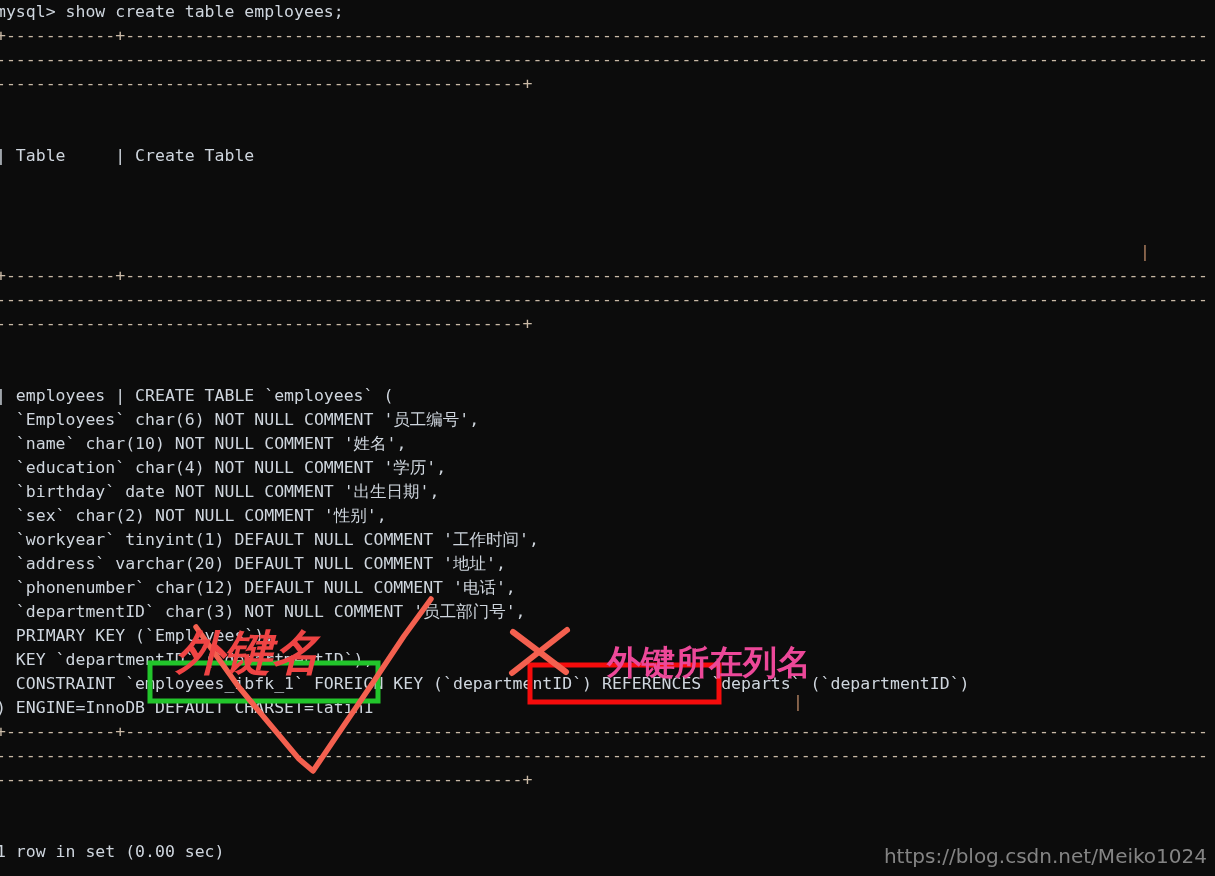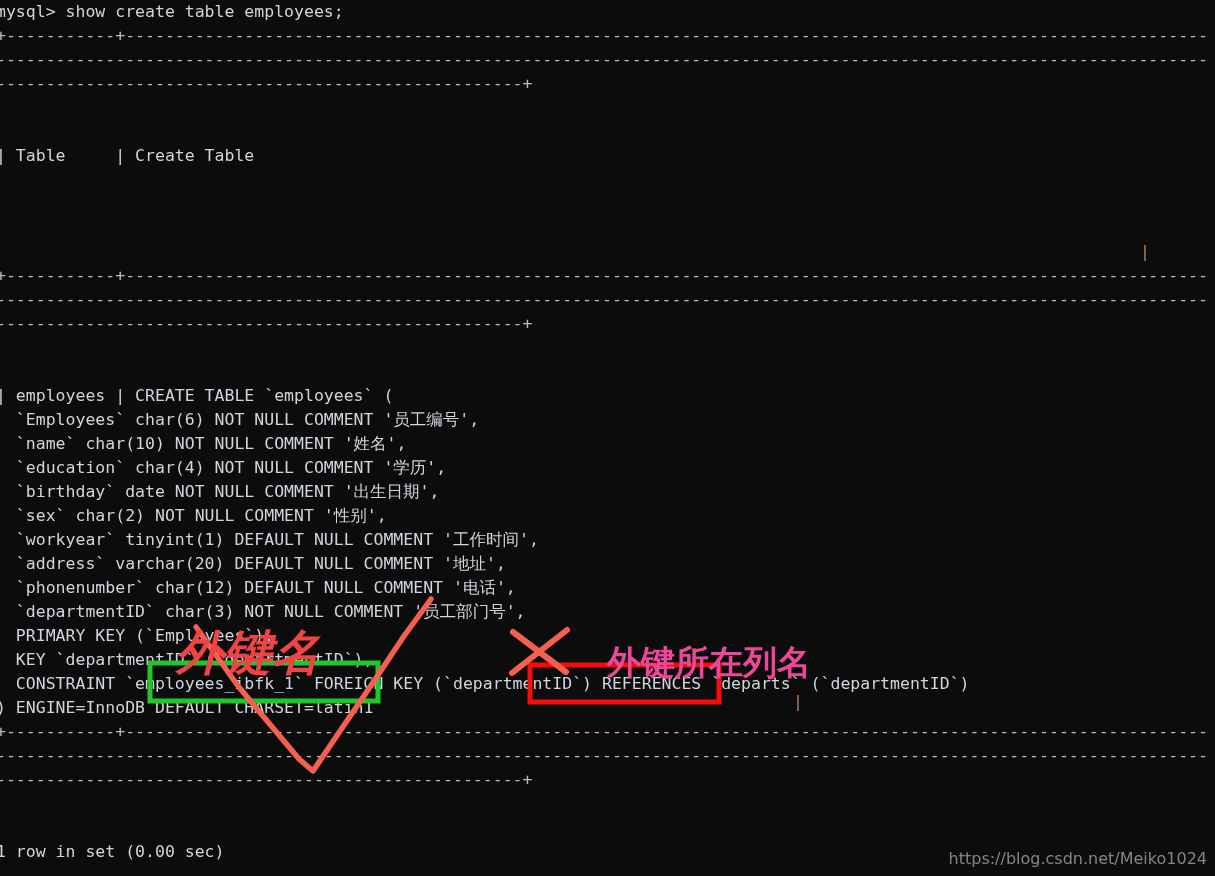--- a/index.html
+++ b/index.html
@@ -45,21 +45,21 @@
     position:absolute;
     font-family:"DejaVu Sans","Liberation Sans",sans-serif;
     font-weight:bold;
     white-space:nowrap;
   }
   #watermark{
     position:absolute;
     right:8px;bottom:8px;
     color:#9a9a9a;
     font-family:"DejaVu Sans","Liberation Sans",sans-serif;
-    font-size:16px;
+    font-size:20px;
     letter-spacing:0px;
     opacity:.85;
     text-align:right;
   }
 </style>
 </head>
 <body style="background: rgb(12, 12, 12);">
 
 <div id="term">
 

